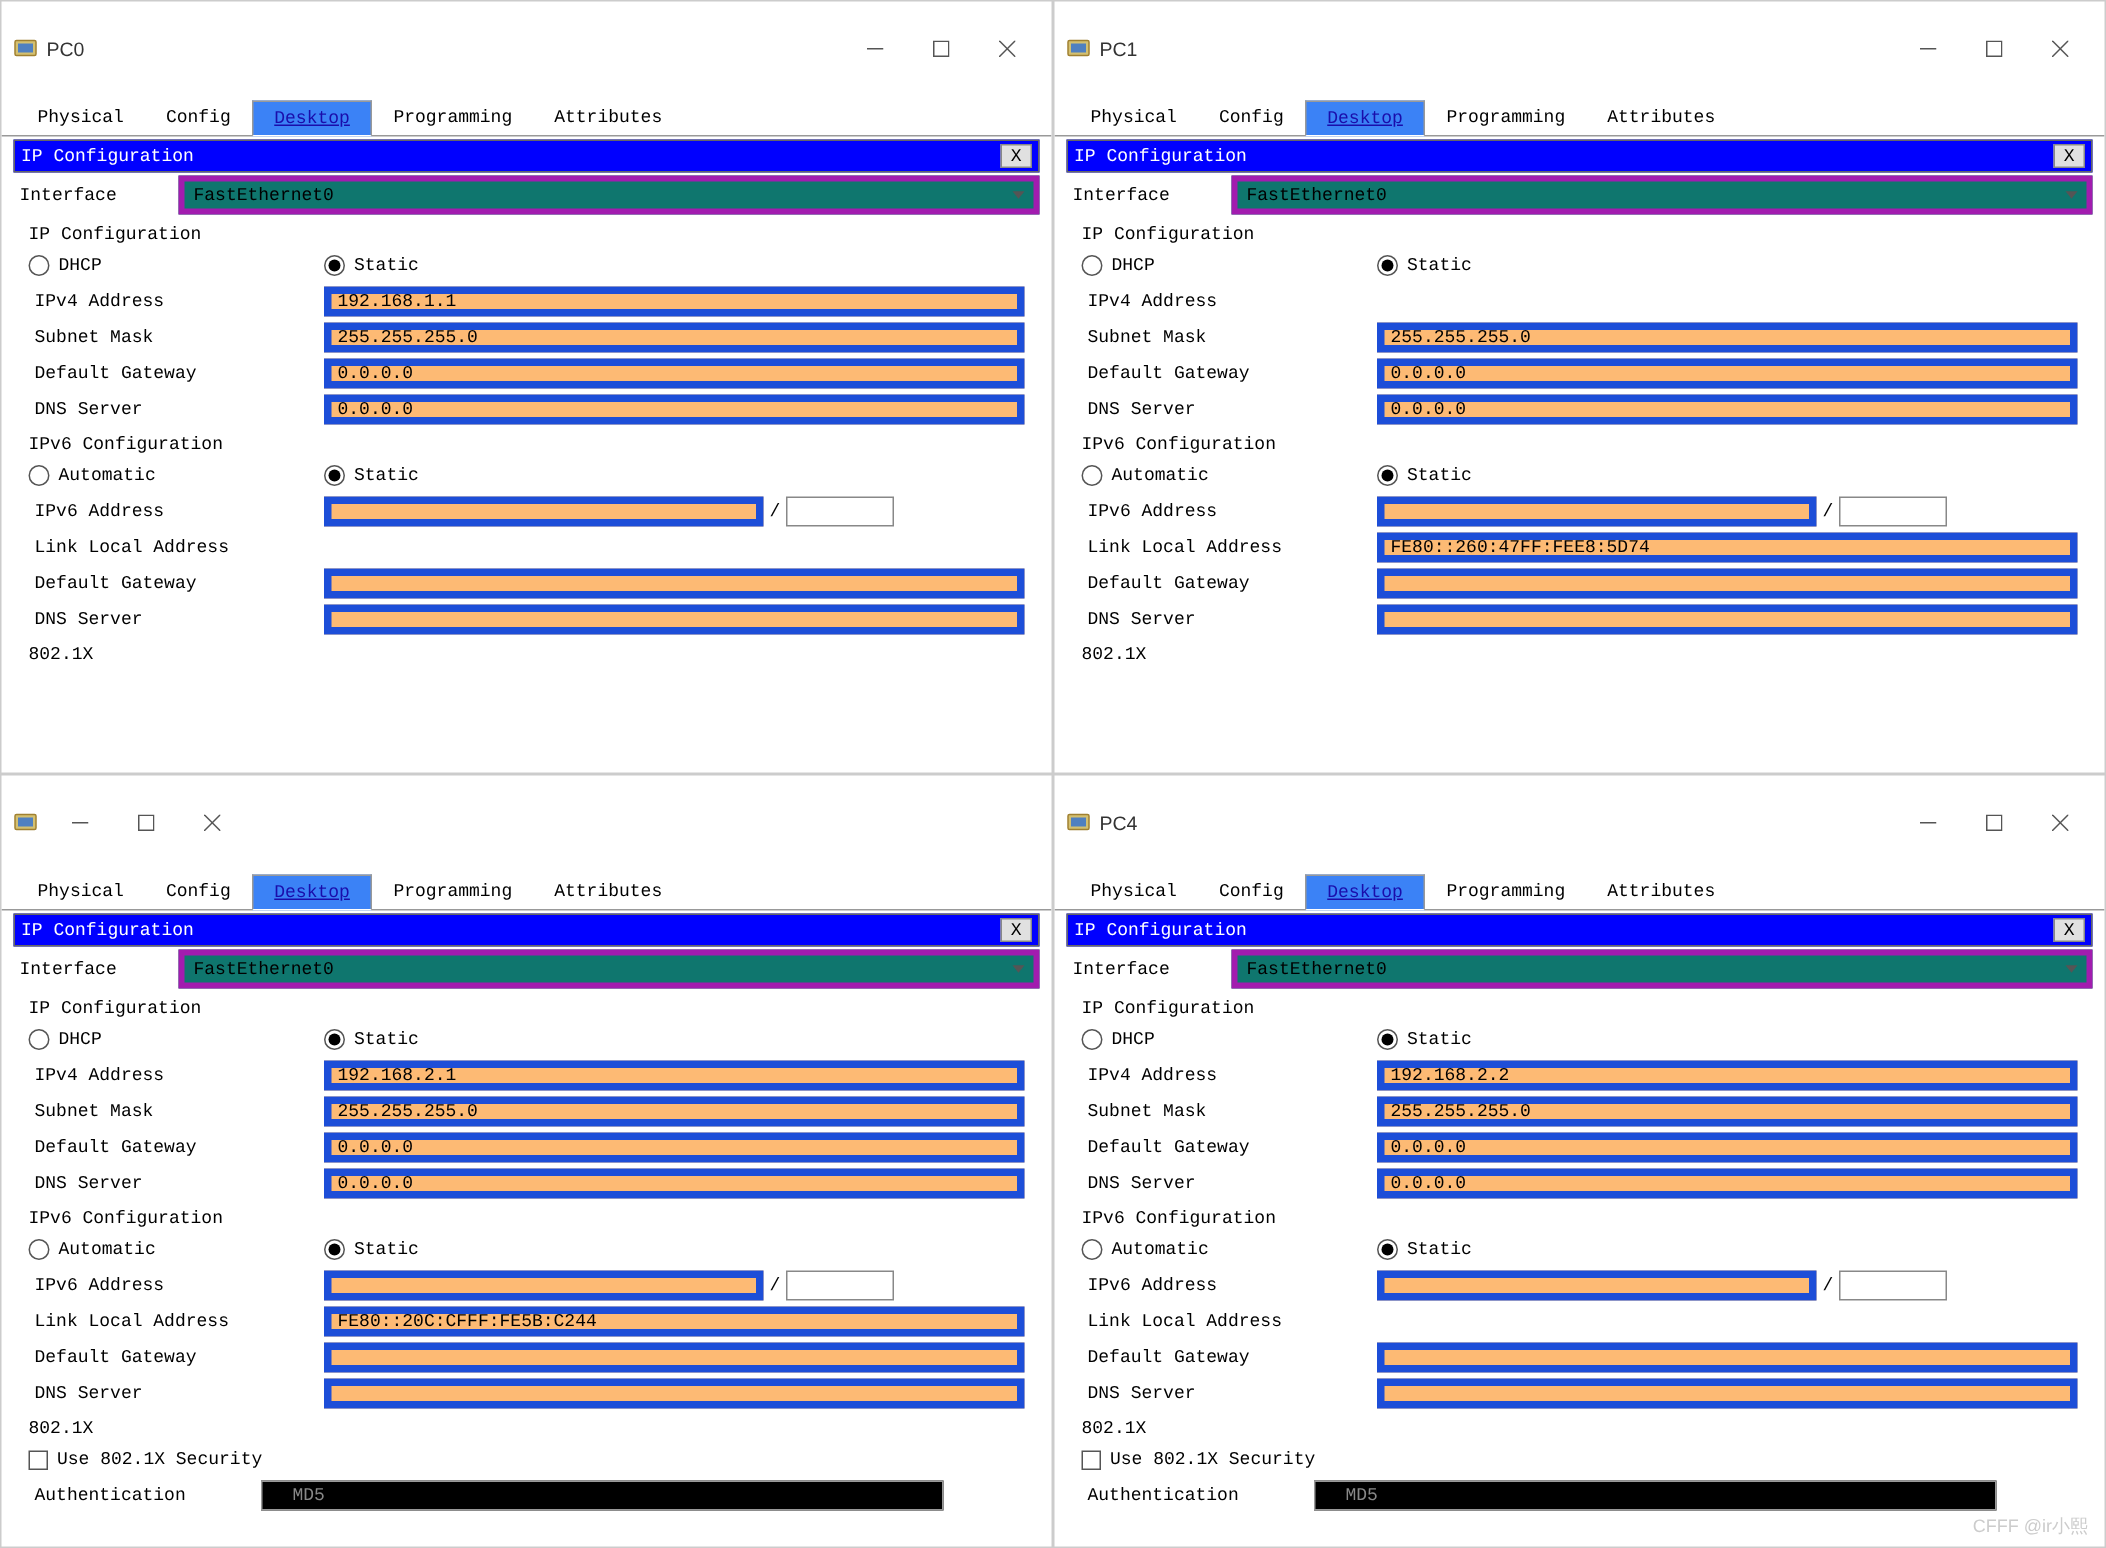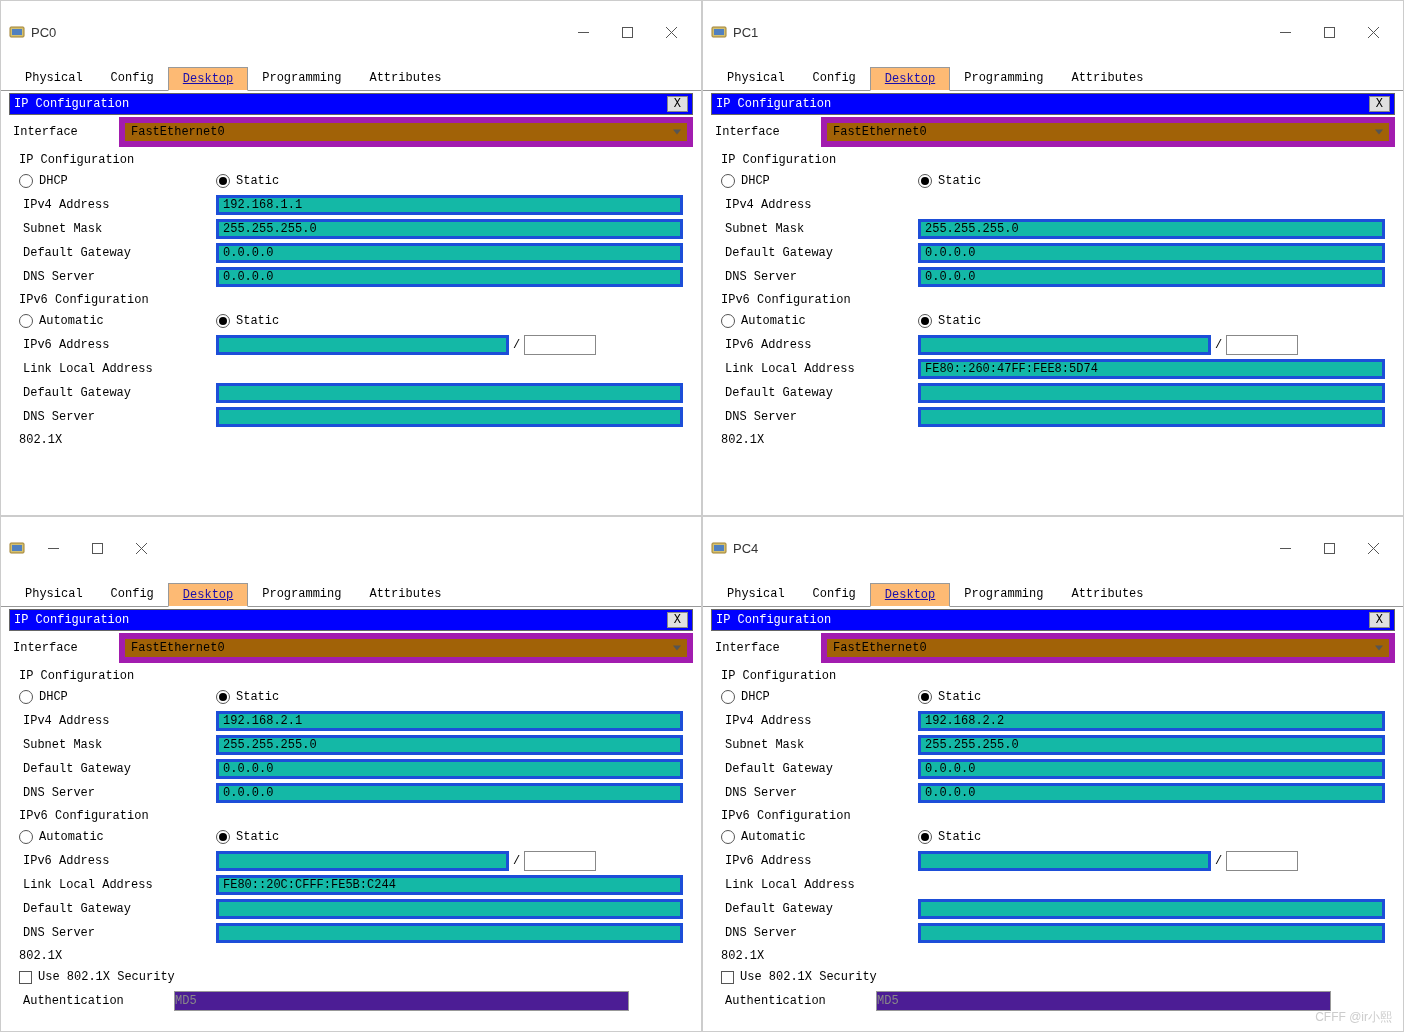--- a/index.html
+++ b/index.html
@@ -8,44 +8,44 @@
 .window { border: 1px solid #ccc; background: #fff; display: flex; flex-direction: column; overflow: hidden; position: relative; }
 .titlebar { display: flex; align-items: center; padding: 4px 8px; height: 30px; margin-top: 16px; }
 .app-icon { width: 16px; height: 16px; margin-right: 6px; }
 .app-icon svg { width: 16px; height: 16px; }
 .title-text { flex: 1; font-size: 13px; color: #333; }
 .win-controls { display: flex; gap: 0; }
 .win-btn { width: 44px; height: 28px; display: flex; align-items: center; justify-content: center; color: #555; font-size: 16px; font-family: Arial; cursor: pointer; }
 .win-btn svg { width: 11px; height: 11px; stroke: #555; stroke-width: 1; fill: none; }
 .tabs { display: flex; border-bottom: 1px solid #999; padding: 0 10px; margin-top: 20px; }
 .tab { padding: 4px 14px; font-size: 12px; cursor: pointer; font-family: "Courier New", monospace; }
-.tab.active { border: 1px solid #999; border-bottom: 1px solid #fff; background: #fdba74; margin-bottom: -1px; text-decoration: underline; color: #1a0dab; }
+.tab.active { border: 1px solid #999; border-bottom: 1px solid #fff; background: #3b82f6; margin-bottom: -1px; text-decoration: underline; color: #1a0dab; }
 .content { flex: 1; padding: 0 8px 8px 8px; overflow: hidden; }
 .blue-header { background: #0000ff; color: #fff; display: flex; justify-content: space-between; align-items: center; padding: 2px 4px; border: 1px solid #666; margin-top: 2px; font-family: "Courier New", monospace; }
 .blue-header-title { font-size: 12px; }
 .close-x { background: #e0e0e0; color: #000; border: 1px solid #888; padding: 0 6px; font-family: "Courier New", monospace; font-size: 12px; cursor: pointer; }
 .iface-row { display: flex; align-items: center; margin-top: 2px; }
 .iface-label { width: 110px; padding-left: 4px; font-family: "Courier New", monospace; }
-.iface-select { flex: 1; border: 6px solid #a21caf; background: #a16207; padding: 2px 6px; font-family: "Courier New", monospace; font-size: 12px; position: relative; }
+.iface-select { flex: 1; border: 4px solid #a21caf; background: #0f766e; padding: 2px 6px; font-family: "Courier New", monospace; font-size: 12px; position: relative; }
 .iface-select::after { content: ""; position: absolute; right: 6px; top: 50%; transform: translateY(-50%); border-left: 4px solid transparent; border-right: 4px solid transparent; border-top: 5px solid #555; }
 .section { margin: 6px 0 2px 10px; font-family: "Courier New", monospace; }
 .form-area { padding: 0 10px; font-family: "Courier New", monospace; }
 .row { display: flex; align-items: center; margin: 4px 0; min-height: 20px; }
 .label-col { width: 197px; padding-left: 4px; }
 .radio-group { display: flex; gap: 0; }
 .radio-item { display: flex; align-items: center; width: 197px; }
 .radio { width: 14px; height: 14px; border: 1px solid #555; border-radius: 50%; margin-right: 6px; display: flex; align-items: center; justify-content: center; background: #fff; }
 .radio.checked::after { content: ""; width: 8px; height: 8px; background: #000; border-radius: 50%; }
-.text-input { flex: 1; border: 3px solid #1d4ed8; padding: 2px 4px; font-family: "Courier New", monospace; font-size: 12px; height: 20px; background: #14b8a6; }
+.text-input { flex: 1; border: 5px solid #1d4ed8; padding: 2px 4px; font-family: "Courier New", monospace; font-size: 12px; height: 20px; background: #fdba74; }
 .text-input.short { max-width: 293px; }
 .ipv6-row .text-input { flex: 1; }
 .slash { margin: 0 4px; }
 .prefix-input { width: 72px; border: 1px solid #888; padding: 2px 4px; font-family: "Courier New", monospace; font-size: 12px; height: 20px; }
 .checkbox { width: 13px; height: 13px; border: 1px solid #555; margin-right: 6px; background: #fff; display: inline-block; vertical-align: middle; }
-.auth-select { width: 455px; border: 1px solid #999; background: #4c1d95; padding: 2px 0; font-family: "Courier New", monospace; font-size: 12px; color: #888; }
+.auth-select { width: 455px; border: 1px solid #999; background: #000000; padding: 2px 20px; font-family: "Courier New", monospace; font-size: 12px; color: #888; }
 .watermark { position: absolute; bottom: 6px; right: 12px; color: #ccc; font-size: 12px; pointer-events: none; }
 </style>
 </head>
 <body>
 
 <div class="grid" id="grid">
   <div class="window">
     <div class="titlebar">
       <span class="app-icon"><svg viewBox="0 0 16 16">
             <rect x="1" y="3" width="14" height="10" rx="1" fill="#d4c070" stroke="#a08030"></rect>

